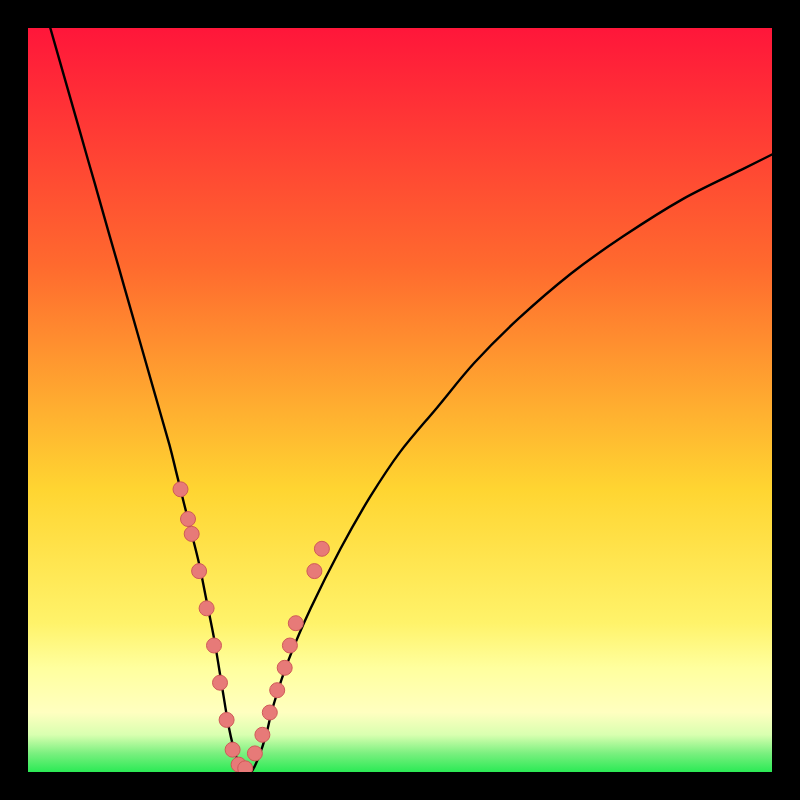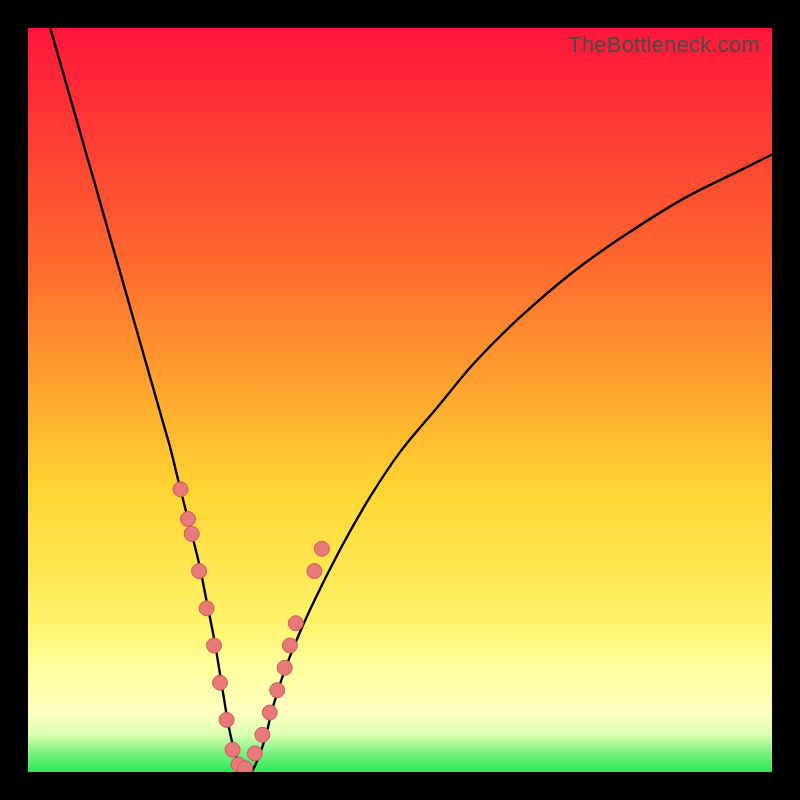--- a/index.html
+++ b/index.html
@@ -88,16 +88,15 @@
           <circle cx="241.8" cy="684.5" r="7.5" fill="#e77a78" stroke="#cf5a58" stroke-width="1"></circle>
           <circle cx="249.2" cy="662.2" r="7.5" fill="#e77a78" stroke="#cf5a58" stroke-width="1"></circle>
           <circle cx="256.7" cy="639.8" r="7.5" fill="#e77a78" stroke="#cf5a58" stroke-width="1"></circle>
           <circle cx="261.9" cy="617.5" r="7.5" fill="#e77a78" stroke="#cf5a58" stroke-width="1"></circle>
           <circle cx="267.8" cy="595.2" r="7.5" fill="#e77a78" stroke="#cf5a58" stroke-width="1"></circle>
           <circle cx="286.4" cy="543.1" r="7.5" fill="#e77a78" stroke="#cf5a58" stroke-width="1"></circle>
           <circle cx="293.9" cy="520.8" r="7.5" fill="#e77a78" stroke="#cf5a58" stroke-width="1"></circle>
         </g>
     </svg>
 
-    <div class="watermark">TheBottleneck.com</div>
 
   </div>
 </div>
 
 </body></html>

